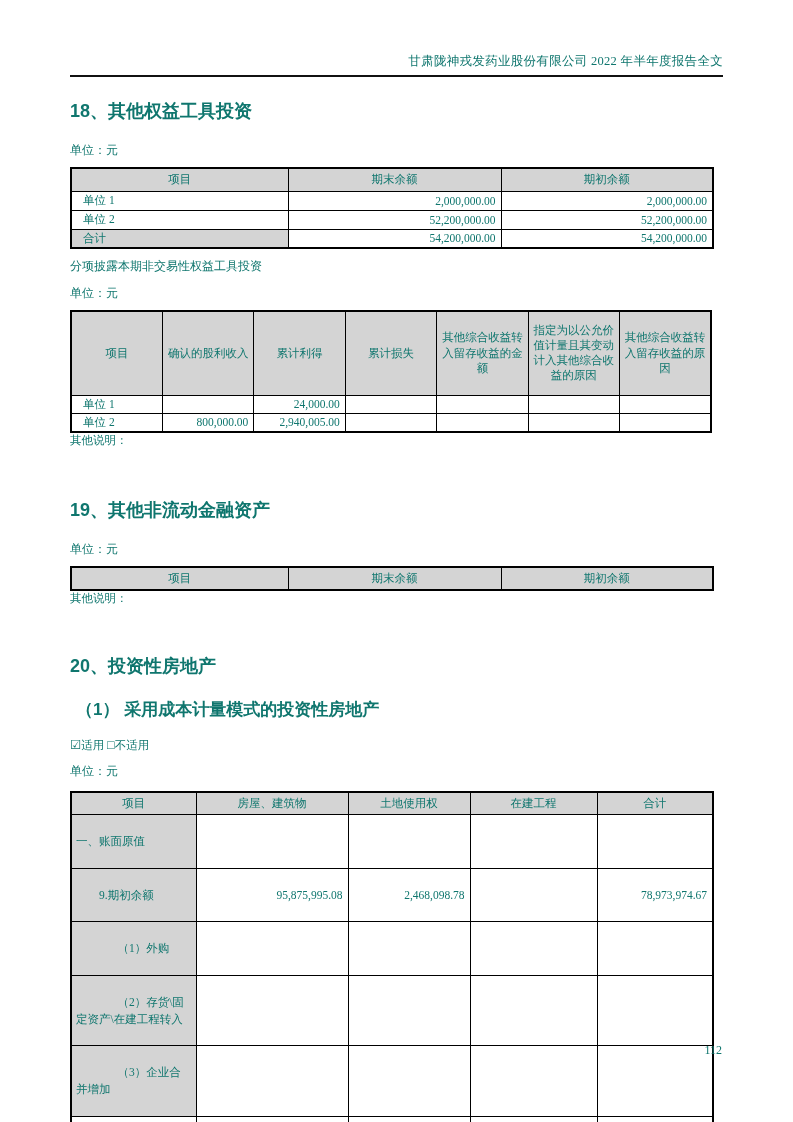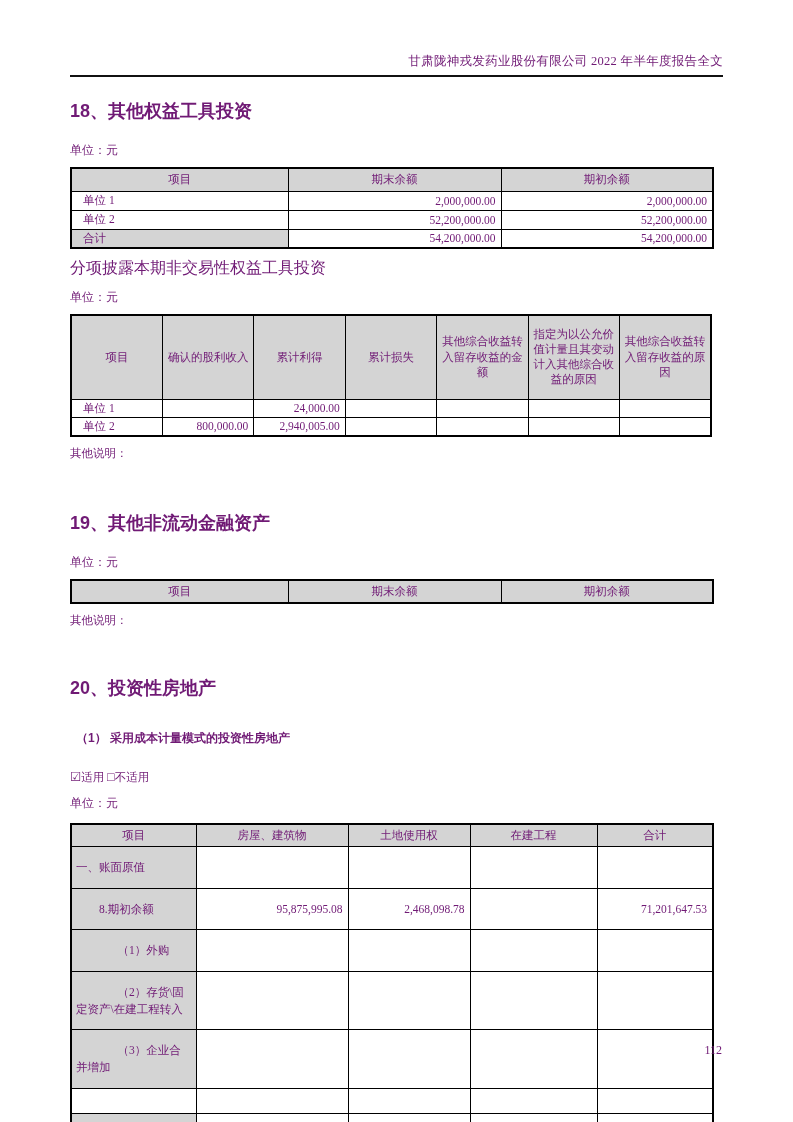--- a/index.html
+++ b/index.html
@@ -1,60 +1,60 @@
 <!DOCTYPE html>
 <html><head>
 <meta charset="utf-8">
 <style>
   * { margin:0; padding:0; box-sizing:border-box; }
   html,body { background:#ffffff; }
   .page {
     position:relative; width:793px; height:1122px; background:#fff;
-    font-family:"Liberation Serif","DejaVu Serif",serif; color:#701a75;
+    font-family:"Liberation Serif","DejaVu Serif",serif; color:#0f766e;
     overflow:hidden;
   }
   .content { position:absolute; left:70px; top:0; width:653px; }
 
   .doc-header { padding-top:53px; text-align:right; font-size:12.5px; letter-spacing:0.3px; }
   .header-rule { margin-top:5px; border-bottom:2.5px solid #111; width:100%; }
 
   .section-heading {
     font-family:"Liberation Sans","DejaVu Sans",sans-serif;
     font-size:18px; font-weight:bold; margin-top:22px;
   }
   .h18 { margin-top:22px; }
   .h19 { margin-top:50px; }
   .h20 { margin-top:48px; }
   .sub-heading {
     font-family:"Liberation Sans","DejaVu Sans",sans-serif;
-    font-size:12px; font-weight:bold; margin-top:30px; padding-left:6px;
-  }
-  .apply-line { margin-top:22px; font-size:11.5px; }
+    font-size:17px; font-weight:bold; margin-top:20px; padding-left:6px;
+  }
+  .apply-line { margin-top:16px; font-size:11.5px; }
   .apply-line .box { font-size:12.5px; }
   .unit-line { text-align:left; font-size:12px; margin-top:19px; }
   .unit-line.tight { margin-top:10px; }
-  .body-text { font-size:16px; margin-top:9px; }
-  .note-text { font-size:11.5px; margin-top:9px; }
+  .body-text { font-size:12px; margin-top:9px; }
+  .note-text { font-size:11.5px; margin-top:0; }
 
   table {
     border-collapse:collapse; table-layout:fixed; width:642px;
     font-size:11.5px; margin-top:8px;
     border:2px solid #000;
   }
   .t3 { margin-top:11px; }
   td { border:1px solid #000; padding:1px 5px; vertical-align:middle; overflow:hidden; }
   td.hc { background:#d4d4d4; text-align:center; height:23px; }
   td.hc.tall { height:84px; line-height:1.32; padding:3px 4px; }
   td.lc { text-align:left; height:19px;padding-left:11px; }
   td.vc { text-align:right; height:19px; }
   td.g  { background:#d4d4d4; }
   .t2 td.lc, .t2 td.vc { height:17px; }
   .t3 td { height:22px; }
   .t3 td.hc { height:23px; }
-  .t3 td.lc { word-break:break-all; line-height:1.45; padding:12px 4px; }
+  .t3 td.lc { word-break:break-all; line-height:1.45; padding:18px 4px; }
   .t3 tr.short td { height:15px; }
   .i1 { text-indent:2em; }
   .i2 { text-indent:3.6em; }
 
   .page-number { position:absolute; right:71px; bottom:64px; font-size:12px; }
 </style>
 </head>
 <body>
 
 <div class="page">
@@ -180,25 +180,25 @@
         <td class="hc">合计</td>
       </tr>
       <tr>
         <td class="lc g">一、账面原值</td>
         <td class="vc"></td>
         <td class="vc"></td>
         <td class="vc"></td>
         <td class="vc"></td>
       </tr>
       <tr>
-        <td class="lc g i1">8.期初余额</td>
+        <td class="lc g i1">9.期初余额</td>
         <td class="vc">95,875,995.08</td>
         <td class="vc">2,468,098.78</td>
         <td class="vc"></td>
-        <td class="vc">71,201,647.53</td>
+        <td class="vc">78,973,974.67</td>
       </tr>
       <tr>
         <td class="lc g i2">（1）外购</td>
         <td class="vc"></td>
         <td class="vc"></td>
         <td class="vc"></td>
         <td class="vc"></td>
       </tr>
       <tr>
         <td class="lc g i2">（2）存货\固定资产\在建工程转入</td>

